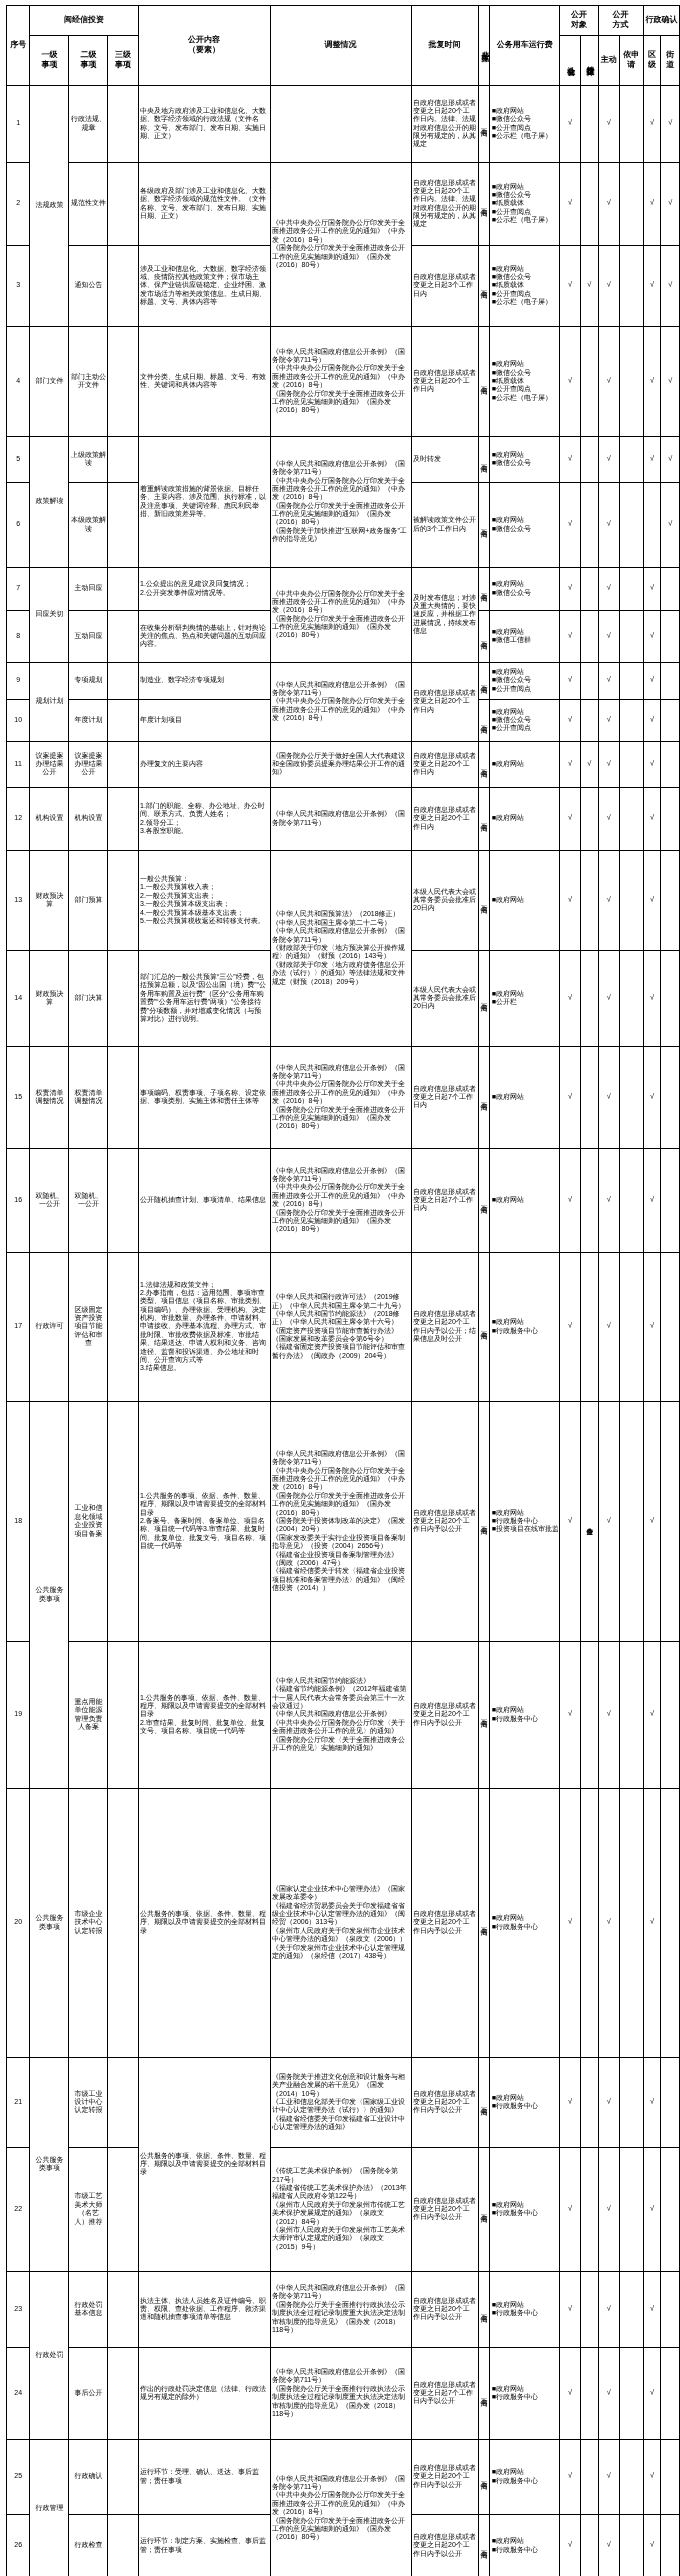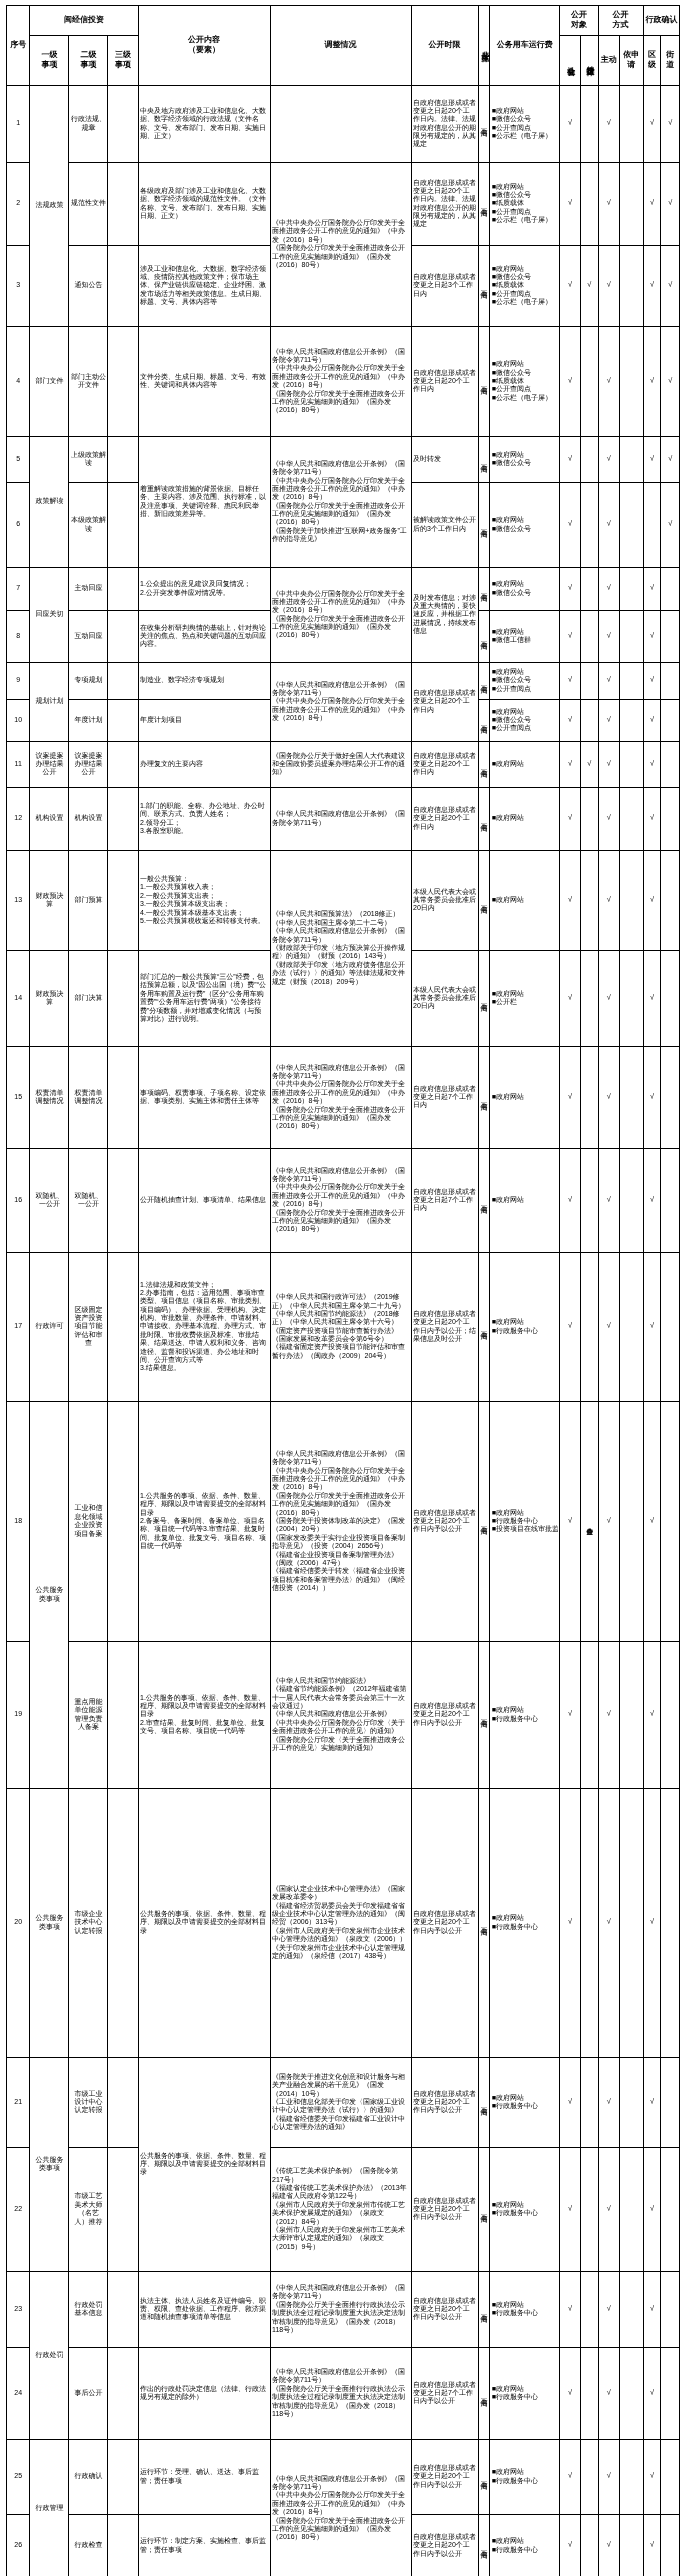--- a/index.html
+++ b/index.html
@@ -43,21 +43,21 @@
         <col style="width:17.7px">
         <col style="width:19px">
     </colgroup>
     <thead>
       <tr class="band1">
         <th rowspan="2">序号</th>
         <th colspan="3">闽经信投资</th>
         <th rowspan="2">公开内容
 （要素）</th>
         <th rowspan="2">调整情况</th>
-        <th rowspan="2">公开时限</th>
+        <th rowspan="2">批复时间</th>
         <th rowspan="2"><span class="vt">公开主体</span></th>
         <th rowspan="2">公务用车运行费</th>
         <th colspan="2">公开
 对象</th>
         <th colspan="2">公开
 方式</th>
         <th colspan="2">行政确认</th>
       </tr>
       <tr class="band2">
         <th>一级

